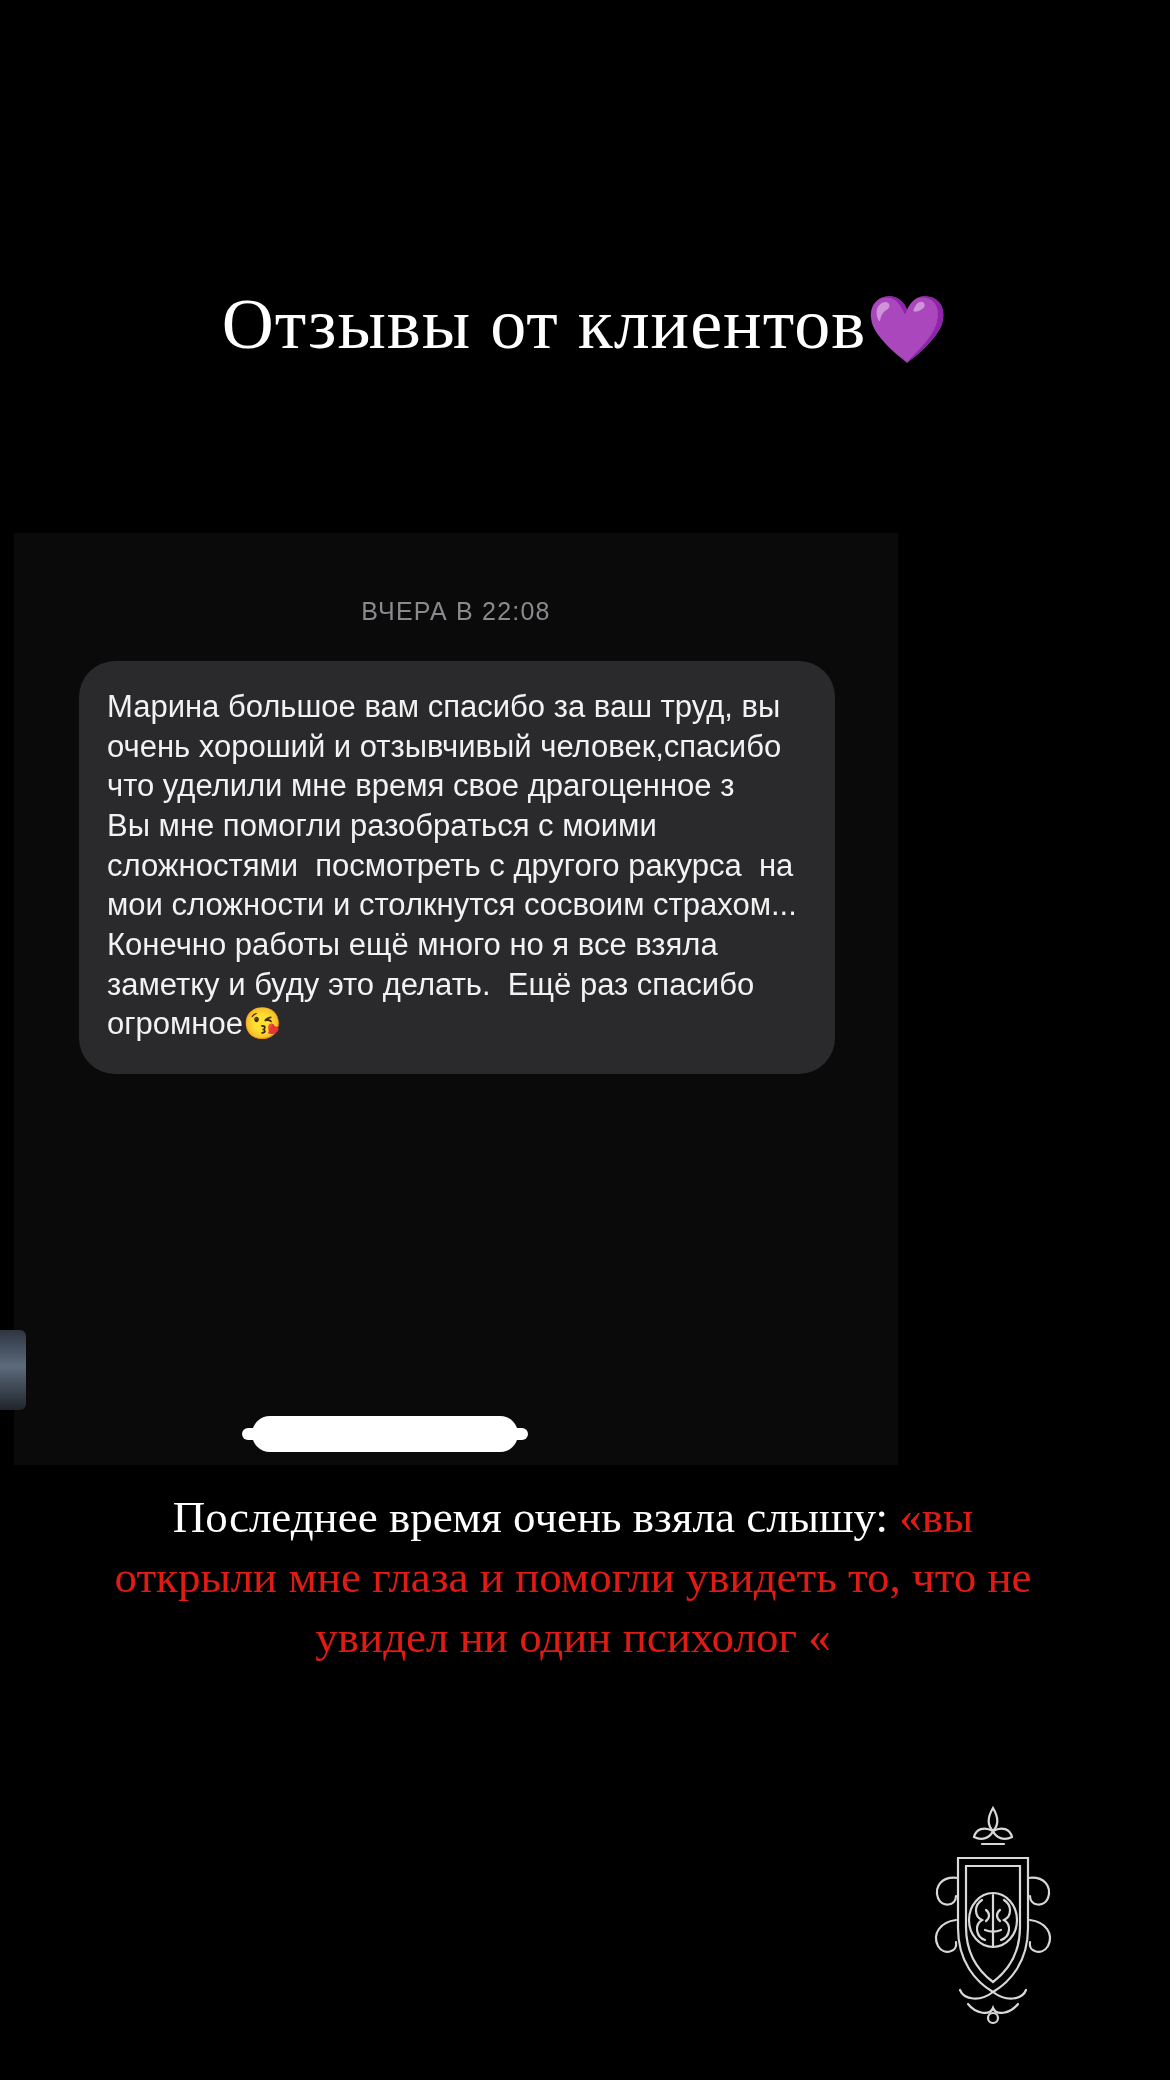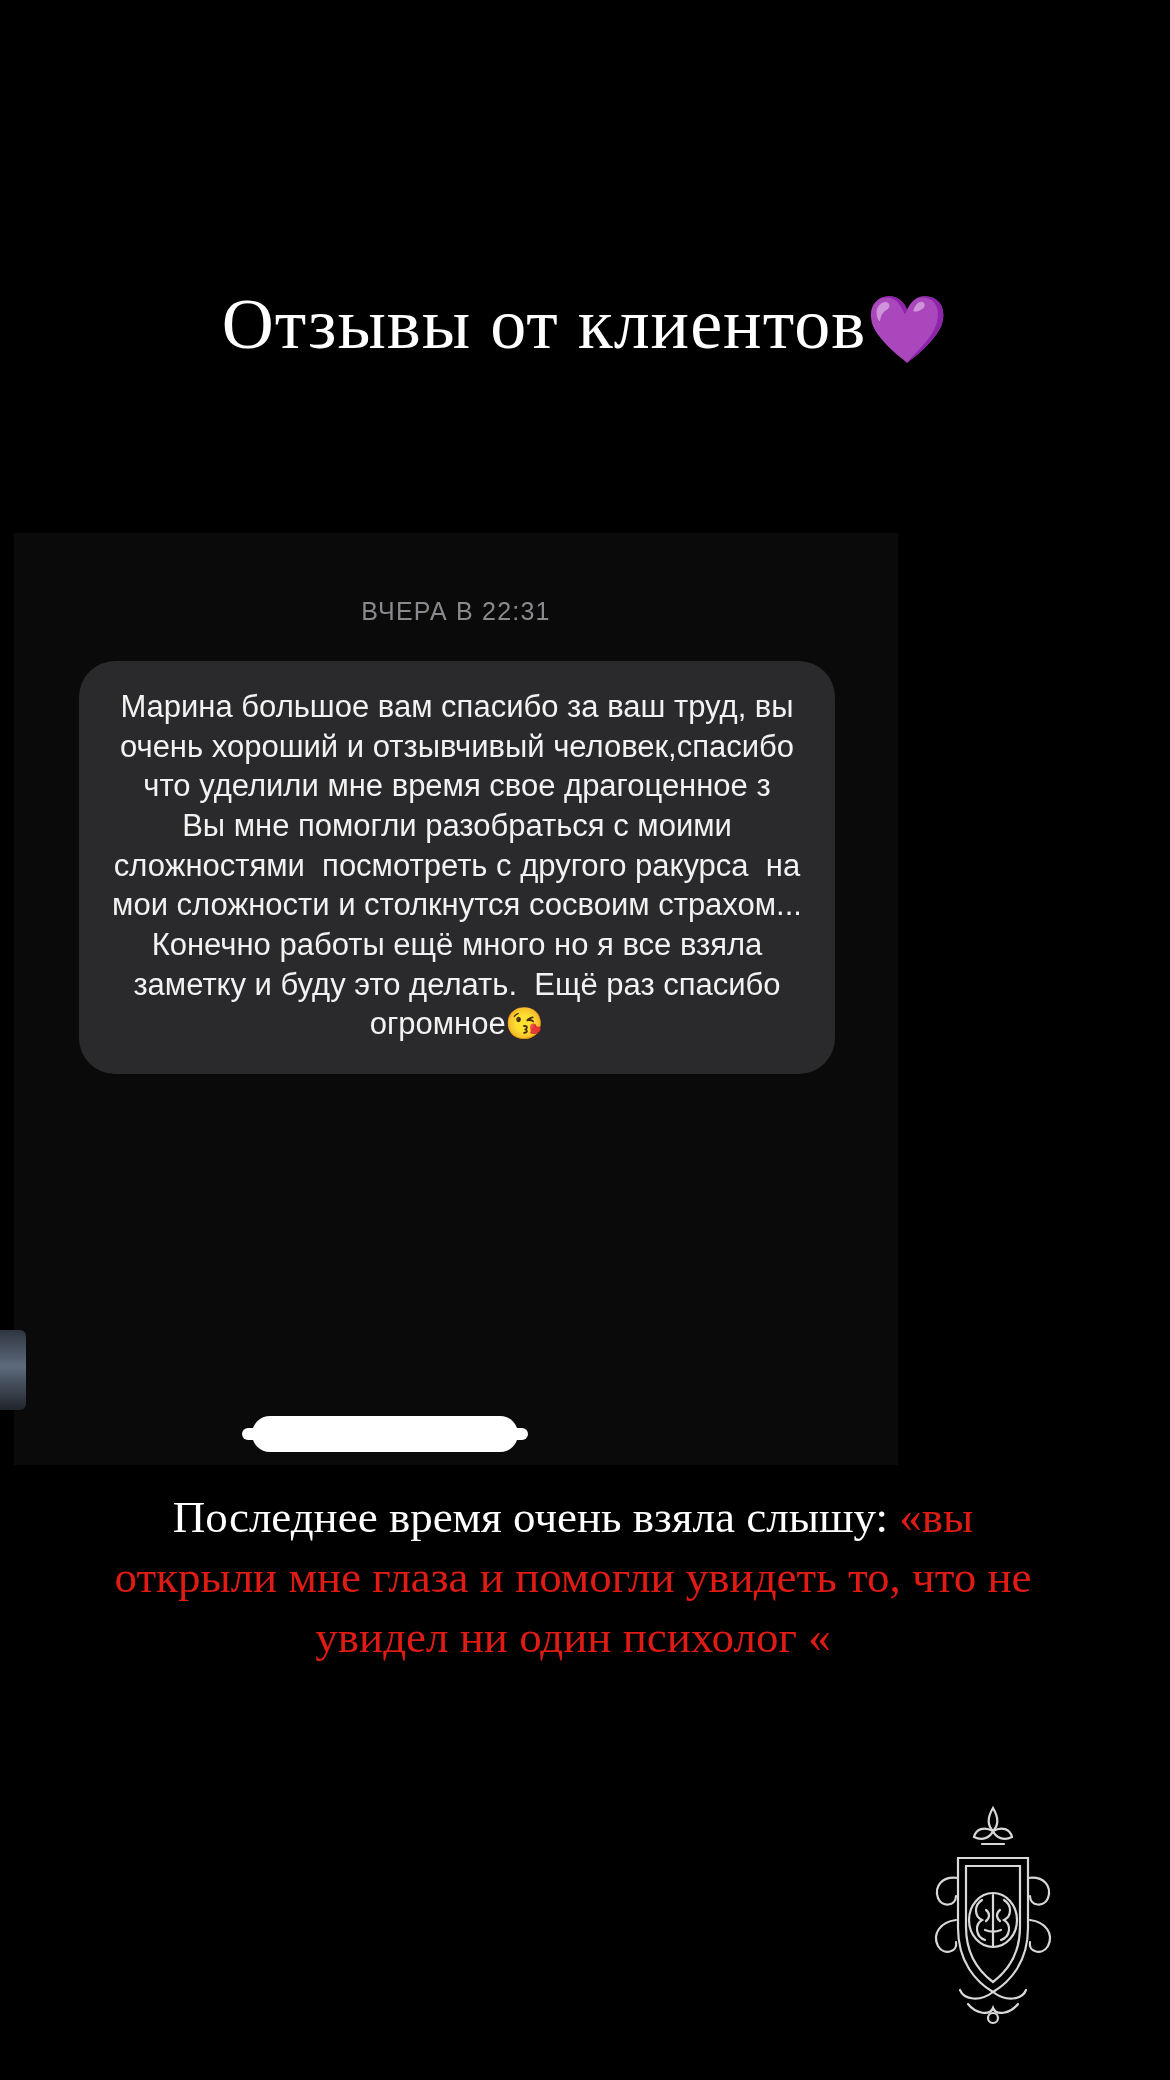--- a/index.html
+++ b/index.html
@@ -70,21 +70,20 @@
     top: 128px;
     width: 756px;
     box-sizing: border-box;
     padding: 26px 28px 30px 28px;
     background: #2a2a2c;
     border-radius: 36px;
     color: #f2f2f2;
     font-size: 31px;
     line-height: 1.28;
     white-space: pre-wrap;
-    text-align: center;
   }
 
   
   .redaction {
     position: absolute;
     left: 238px;
     top: 883px;
     width: 266px;
     height: 36px;
     background: #ffffff;
@@ -141,21 +140,21 @@
 </head>
 <body>
 
 <div class="story-root">
 
   <div class="title-row">
     <span class="title-text">Отзывы от клиентов</span><span class="title-emoji">💜</span>
   </div>
 
   <div class="chat-card">
-    <div class="chat-timestamp">ВЧЕРА В 22:31</div>
+    <div class="chat-timestamp">ВЧЕРА В 22:08</div>
     <div class="bubble">Марина большое вам спасибо за ваш труд, вы очень хороший и отзывчивый человек,спасибо что уделили мне время свое драгоценное з
 Вы мне помогли разобраться с моими сложностями  посмотреть с другого ракурса  на мои сложности и столкнутся сосвоим страхом... Конечно работы ещё много но я все взяла заметку и буду это делать.  Ещё раз спасибо огромное😘</div>
     <div class="redaction"></div>
   </div>
 
   <div class="photo-sliver"></div>
 
   <div class="caption-box">
     <span class="caption-white">Последнее время очень взяла слышу:</span><span class="caption-red"> «вы открыли мне глаза и помогли увидеть то, что не увидел ни один психолог «</span>
   </div>

